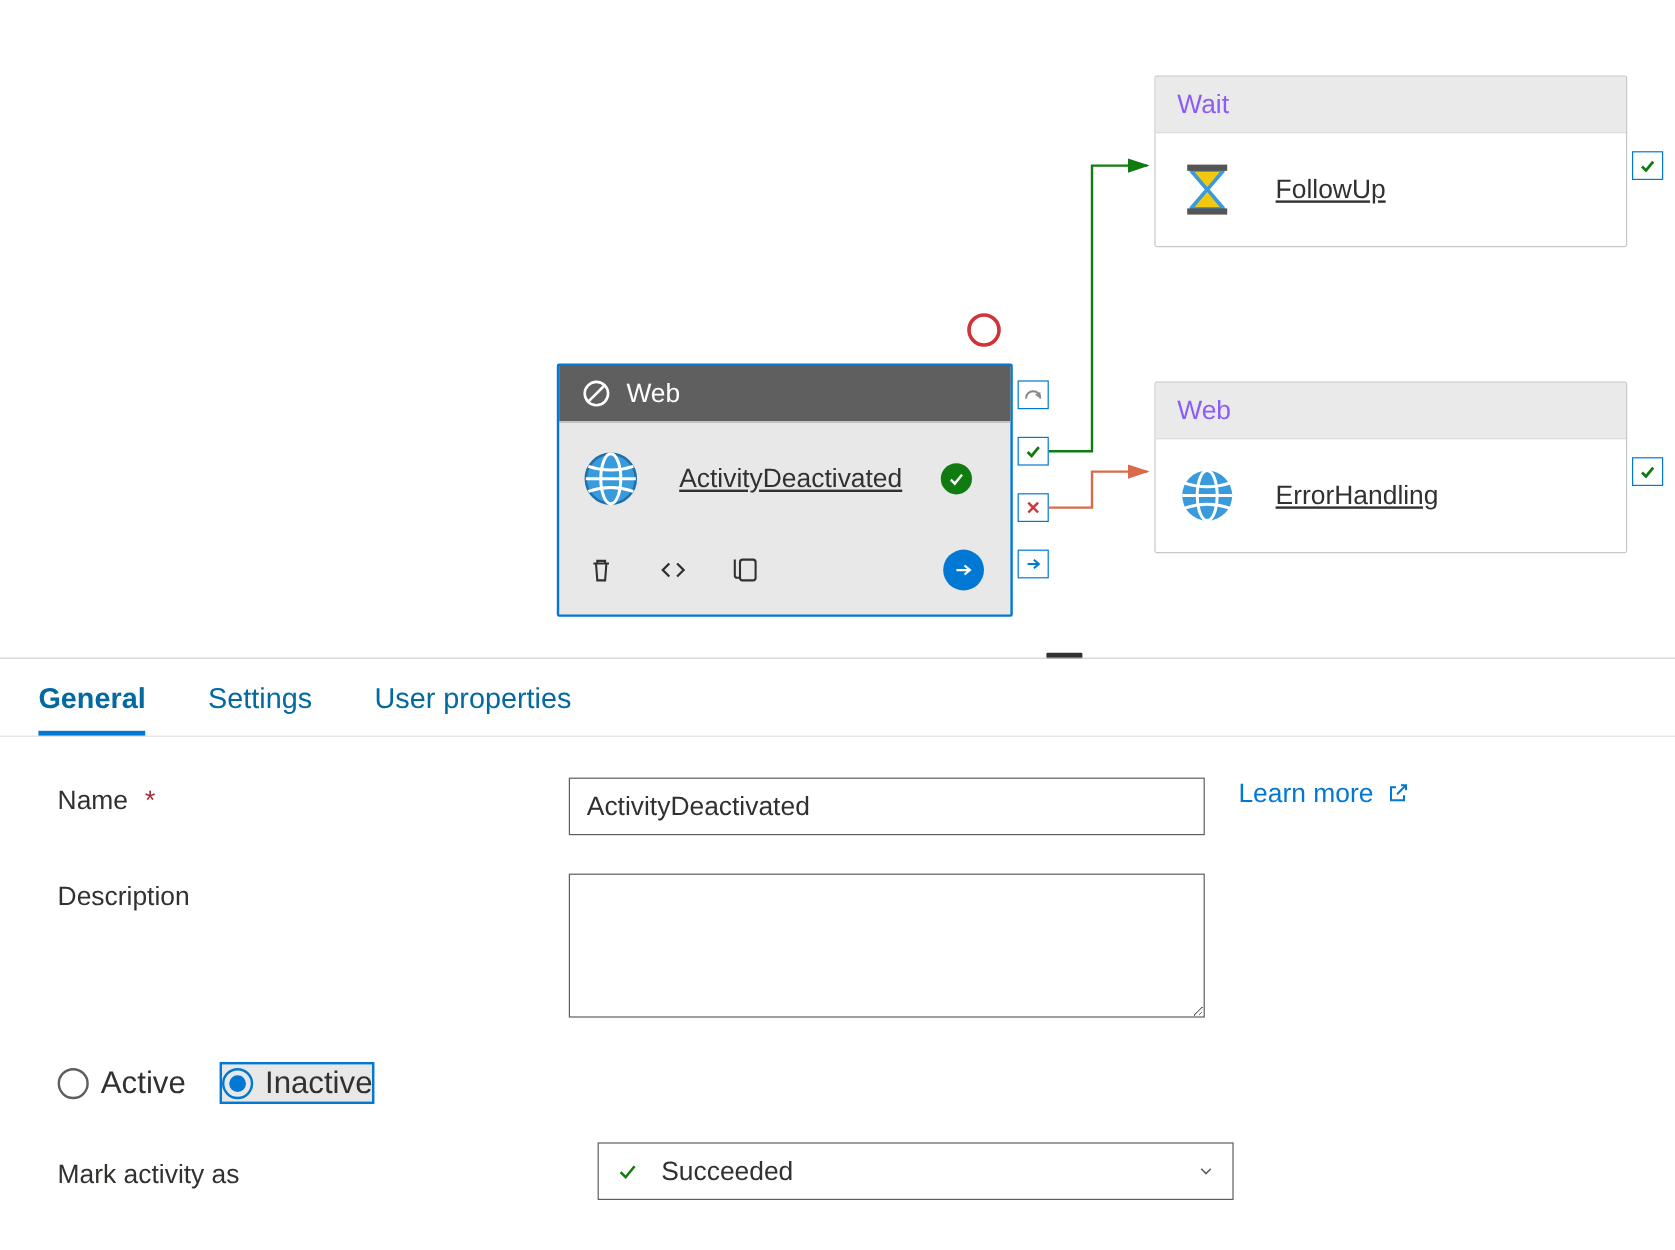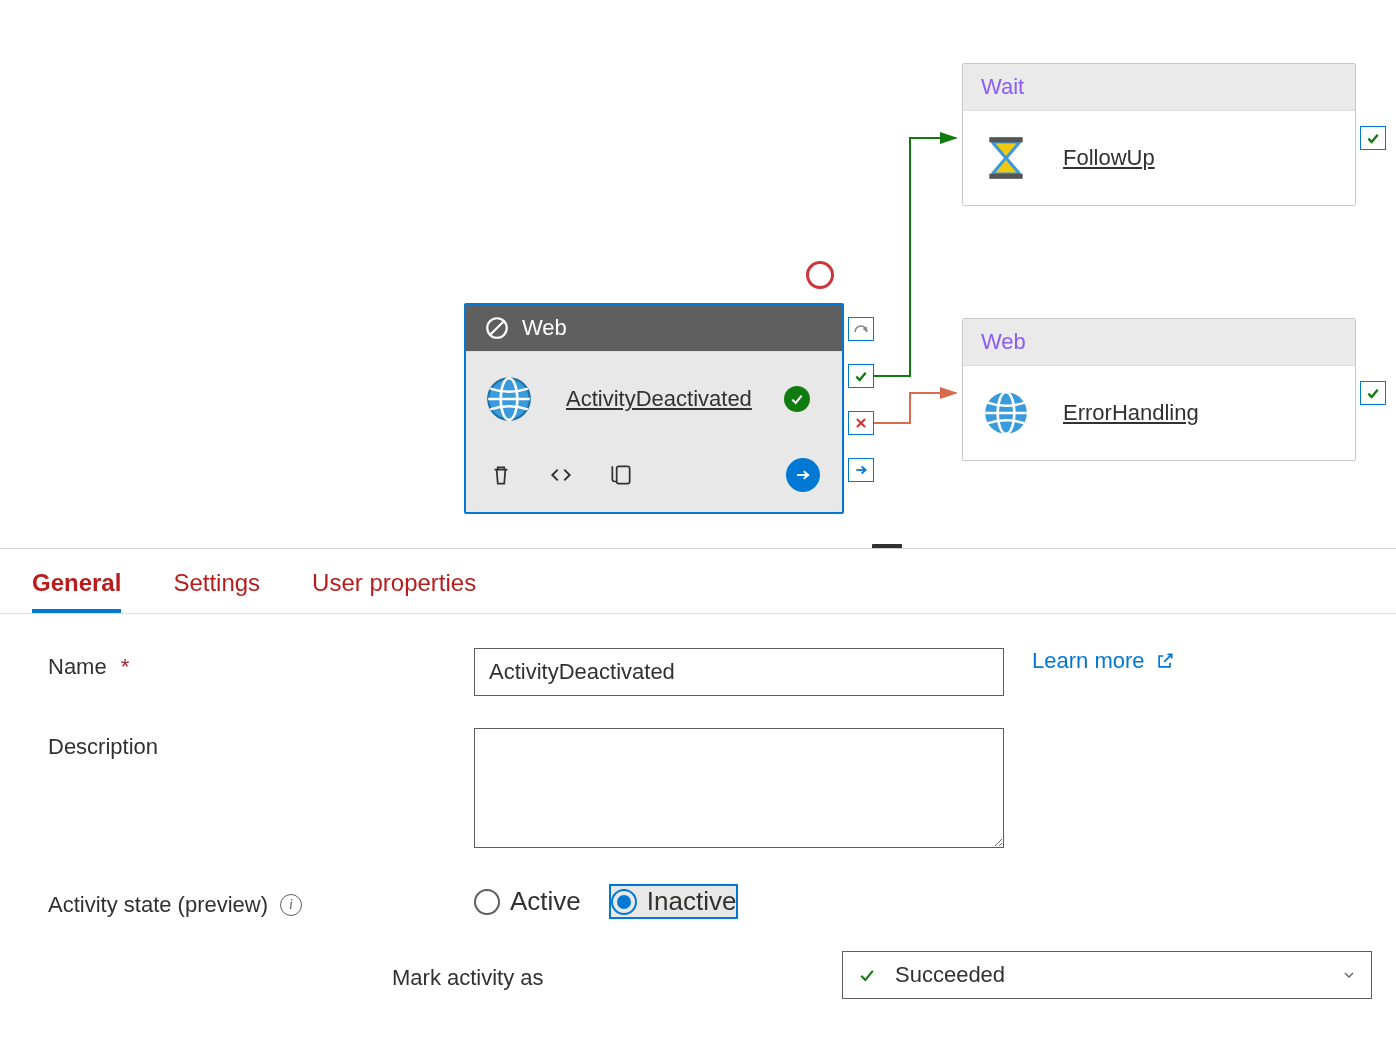--- a/index.html
+++ b/index.html
@@ -14,21 +14,21 @@
 .selected-toolbar { display: flex; align-items: center; gap: 32px; padding: 12px 22px 20px; }
 .tool-btn { cursor: pointer; color: #323130; display: inline-flex; }
 .arrow-circle { width: 34px; height: 34px; border-radius: 50%; background: #0078d4; display: inline-flex; align-items: center; justify-content: center; margin-left: auto; }
 .arrow-circle svg { stroke: #fff; }
 .port { position: absolute; width: 26px; height: 24px; border: 1px solid #0078d4; background: #fff; display: flex; align-items: center; justify-content: center; font-weight: bold; font-size: 16px; }
 .check-badge { width: 26px; height: 26px; border-radius: 50%; background: #107c10; display: inline-flex; align-items: center; justify-content: center; }
 .check-badge svg { stroke: #fff; fill: none; stroke-width: 3; }
 .panel { position: absolute; top: 548px; left: 0; width: 1396px; border-top: 1px solid #d0d0d0; }
 .drag-handle { position: absolute; top: 544px; left: 872px; width: 30px; height: 5px; background: #323130; border-radius: 1px; }
 .tabs { display: flex; gap: 52px; padding: 20px 32px 0 32px; border-bottom: 1px solid #e0e0e0; }
-.tab { font-size: 24px; padding-bottom: 12px; cursor: pointer; color: #b91c1c; border-bottom: 4px solid transparent; }
+.tab { font-size: 24px; padding-bottom: 12px; cursor: pointer; color: #0369a1; border-bottom: 4px solid transparent; }
 .tab.active { font-weight: 600; border-bottom-color: #0078d4; }
 .form { padding: 34px 48px; }
 .row { display: flex; align-items: flex-start; margin-bottom: 32px; }
 .label-col { width: 426px; font-size: 22px; padding-top: 6px; display: flex; align-items: center; gap: 4px; }
 .req { color: #a4262c; }
 .input-col { width: 530px; }
 input[type=text], textarea, .select { width: 100%; border: 1px solid #605e5c; padding: 10px 14px; font-size: 22px; font-family: inherit; background: #fff; color: #323130; }
 textarea { height: 120px; resize: both; }
 .radio-group { display: flex; gap: 28px; align-items: center; }
 .radio { display: flex; align-items: center; gap: 10px; font-size: 26px; cursor: pointer; }
@@ -199,39 +199,35 @@
           </svg>
       </a>
     </div>
 
     <div class="row">
       <div class="label-col">Description</div>
       <div class="input-col"><textarea style=""></textarea></div>
     </div>
 
     <div class="row" style="align-items:center;">
-      <div class="label-col">
-        <span>Activity state (preview)</span>
-        <span class="info-icon">i</span>
-      </div>
       <div class="radio-group">
         <div class="radio">
             <span class="radio-circle"></span>
             <span>Active</span>
           </div>
         <div class="radio selected">
             <span class="radio-circle">
               <span class="radio-dot"></span>
             </span>
             <span>Inactive</span>
           </div>
       </div>
     </div>
 
-    <div class="row" style="align-items:center; margin-bottom:0;justify-content:flex-end;">
+    <div class="row" style="align-items:center; margin-bottom:0;">
       <div class="label-col">Mark activity as</div>
       <div class="input-col">
         <div class="select">
           <span class="select-left">
             <svg width="20" height="20" viewBox="0 0 24 24" fill="none" stroke="#107c10" stroke-width="2.5">
                 <polyline points="5,13 10,18 19,7"></polyline>
               </svg>
             <span>Succeeded</span>
           </span>
           <svg width="16" height="16" viewBox="0 0 24 24" fill="none" stroke="#605e5c" stroke-width="2">

